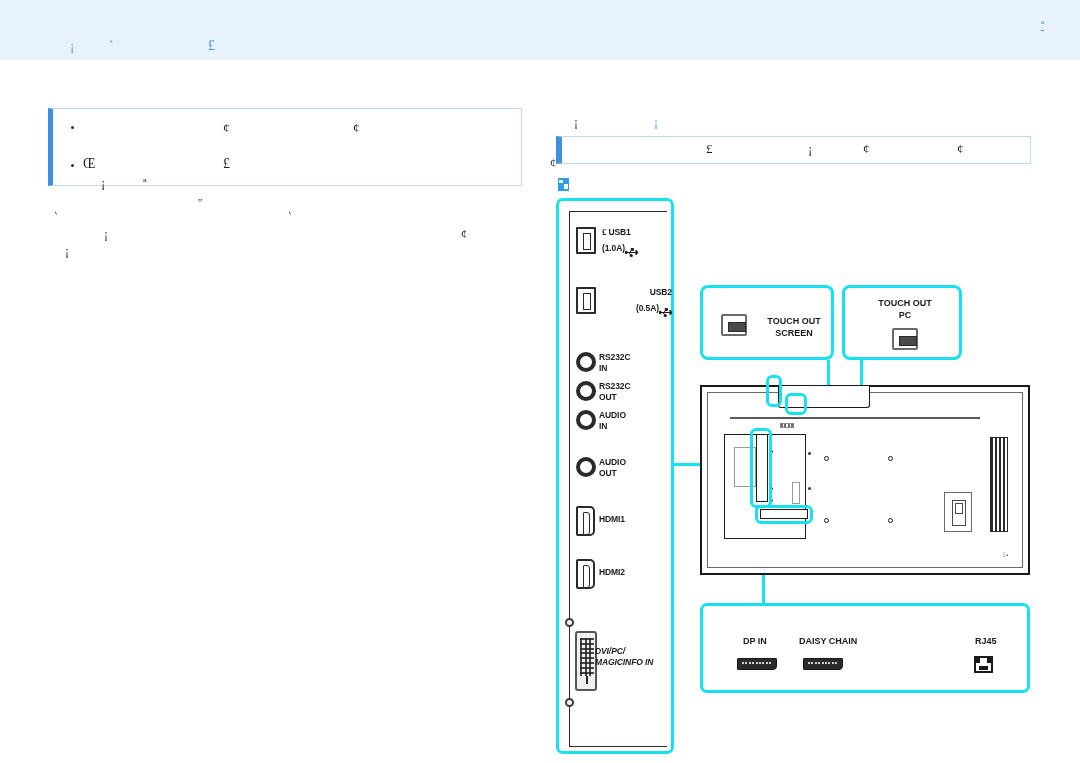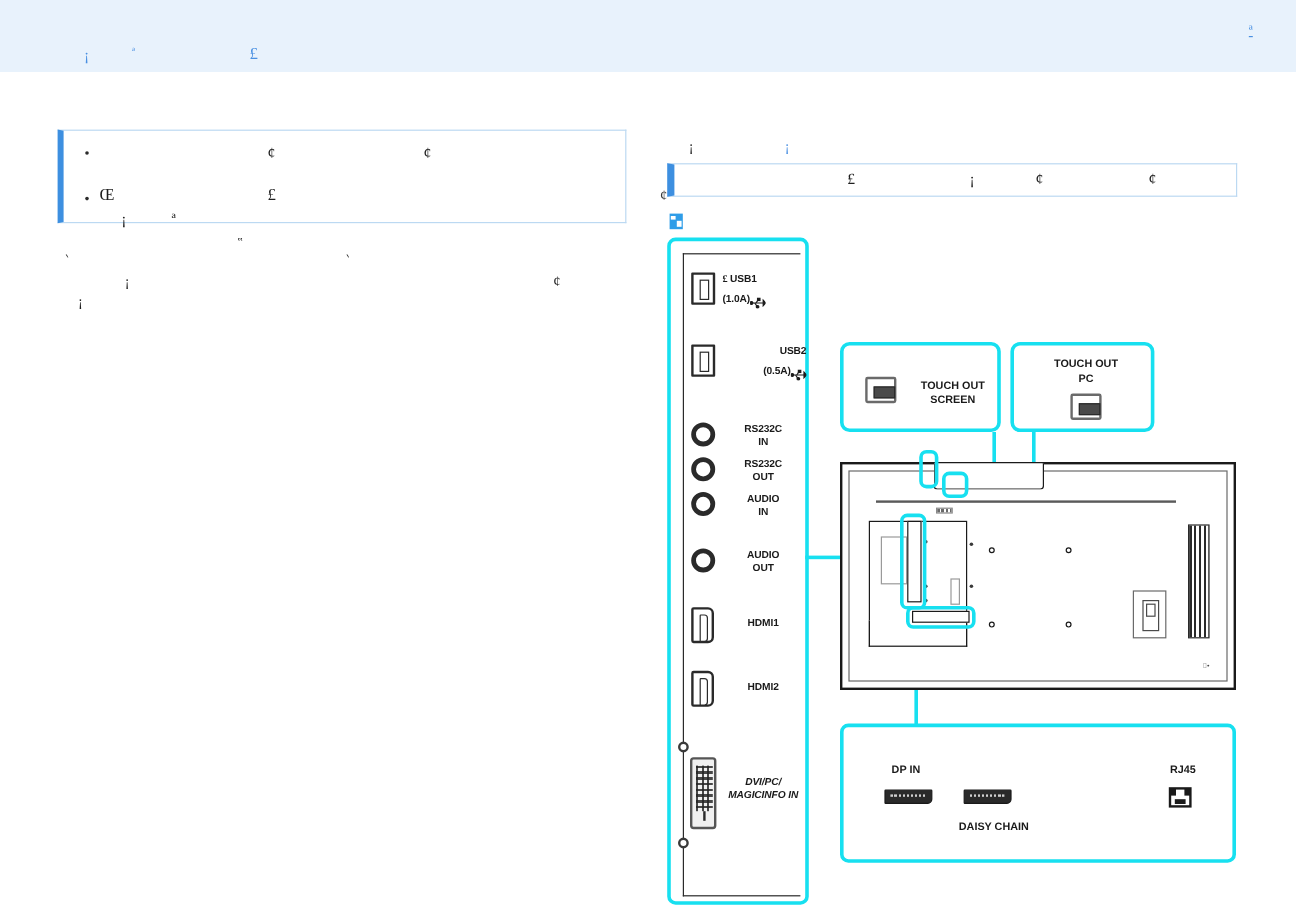--- a/index.html
+++ b/index.html
@@ -99,21 +99,21 @@
     position:absolute; left:10px; top:10px;
     width:98px; height:536px;
     border:1.5px solid #2a2a2a;
     border-right:none;
     background:#ffffff;
   }
   .port-label {
     position:absolute;
     font-size:8.5px; line-height:10.5px;
     font-family:"Liberation Sans", sans-serif;
-    color:#1a1a1a; text-align:center; font-weight:bold;
+    color:#1a1a1a; font-weight:bold;
     letter-spacing:-0.1px;
     white-space:pre-line;
   }
 
   
   .usb-a {
     position:absolute; width:20px; height:27px;
     border:2px solid #2a2a2a; background:#ffffff; border-radius:1px;
   }
   .usb-a::after {
@@ -261,21 +261,21 @@
   .hl {
     position:absolute; border:3px solid #17e0f0; border-radius:6px;
     background:transparent;
   }
 
   
   .lead { position:absolute; background:#17e0f0; }
 
   
   #bottom-panel {
-    position:absolute; left:160px; top:543px; width:330px; height:116px;
+    position:absolute; left:160px; top:543px; width:330px; height:90px;
     border:3px solid #17e0f0; border-radius:7px; background:#ffffff;
   }
   .bp-label {
     position:absolute; font-size:9px; font-weight:bold;
     font-family:"Liberation Sans", sans-serif; color:#1a1a1a; white-space:nowrap;
   }
   
   .dp-conn {
     position:absolute; width:40px; height:12px;
     background:#2a2a2a; border:1px solid #1a1a1a;
@@ -467,21 +467,21 @@
     <div class="hl" style="left:48px; top:41px; width:22px; height:80px;"></div>
     <div class="hl" style="left:53px; top:118px; width:58px; height:19px;"></div>
     <div class="hl" style="left:64px; top:-12px; width:16px; height:32px;"></div>
     <div class="hl" style="left:83px; top:6px; width:22px; height:22px;"></div>
   </div>
 
   <div id="bottom-panel">
     <span class="bp-label" style="left:40px; top:30px;">DP IN</span>
     <div class="dp-conn" style="left:34px; top:52px;"></div>
 
-    <span class="bp-label" style="left:96px; top:30px;margin-top:48px;">DAISY CHAIN</span>
+    <span class="bp-label" style="left:96px; top:30px;">DAISY CHAIN</span>
     <div class="dp-conn" style="left:100px; top:52px;"></div>
 
     <span class="bp-label" style="left:272px; top:30px;">RJ45</span>
     <div class="rj45" style="left:271px; top:50px;">
       <span class="rj45-tab"></span>
     </div>
   </div>
 </div>
 
 </body></html>

